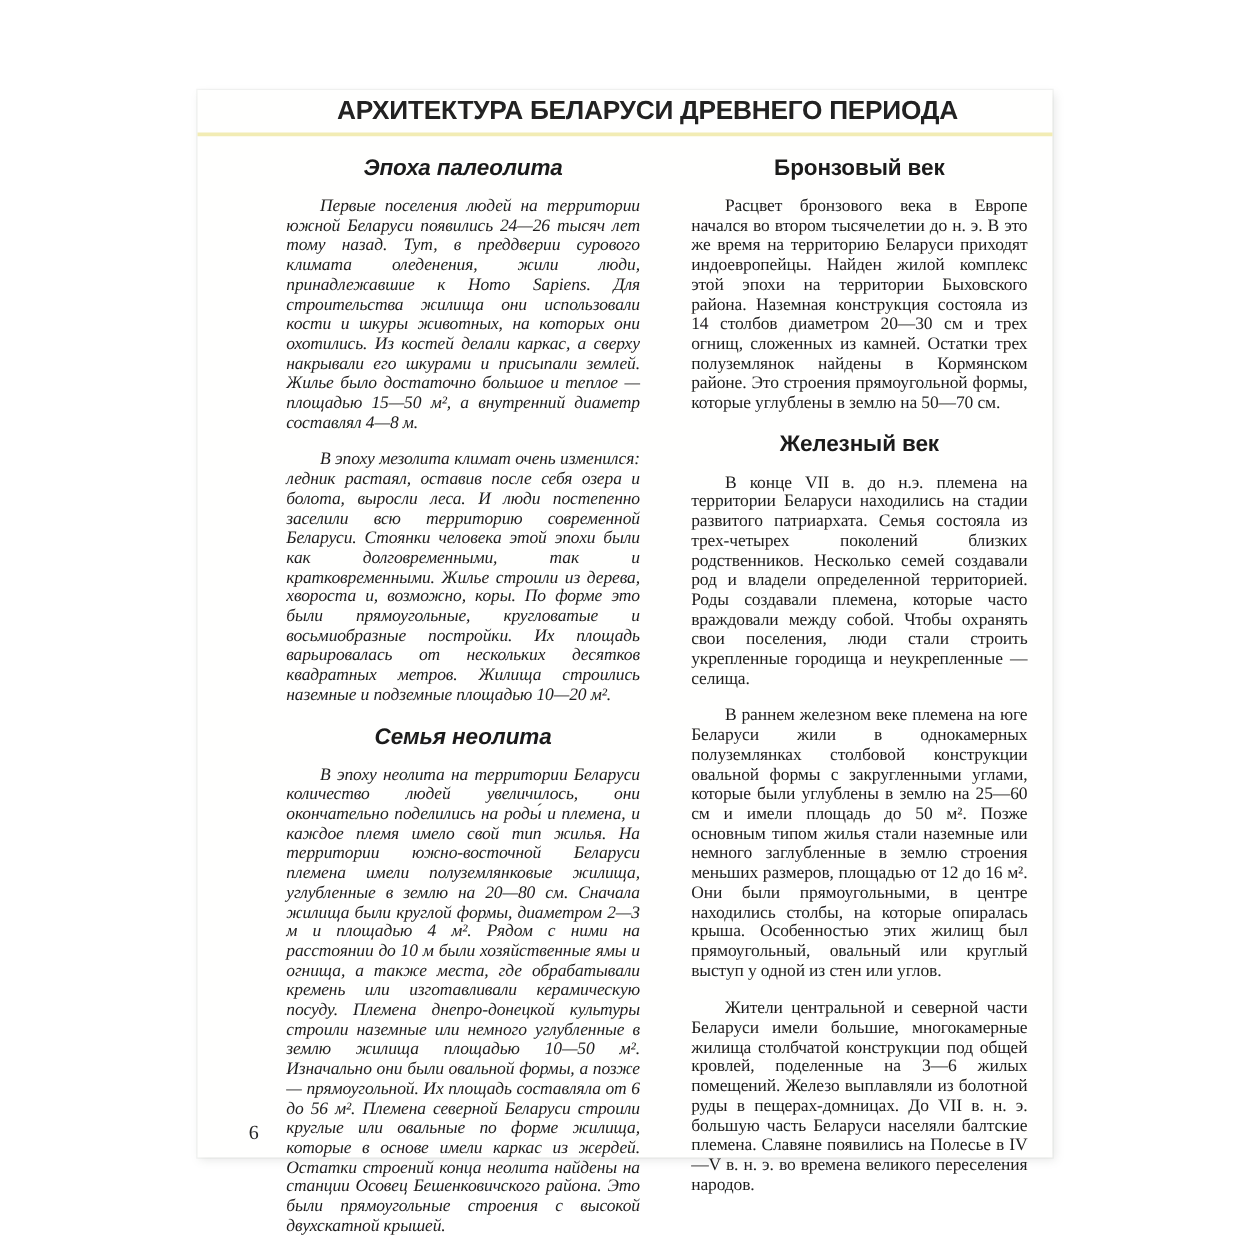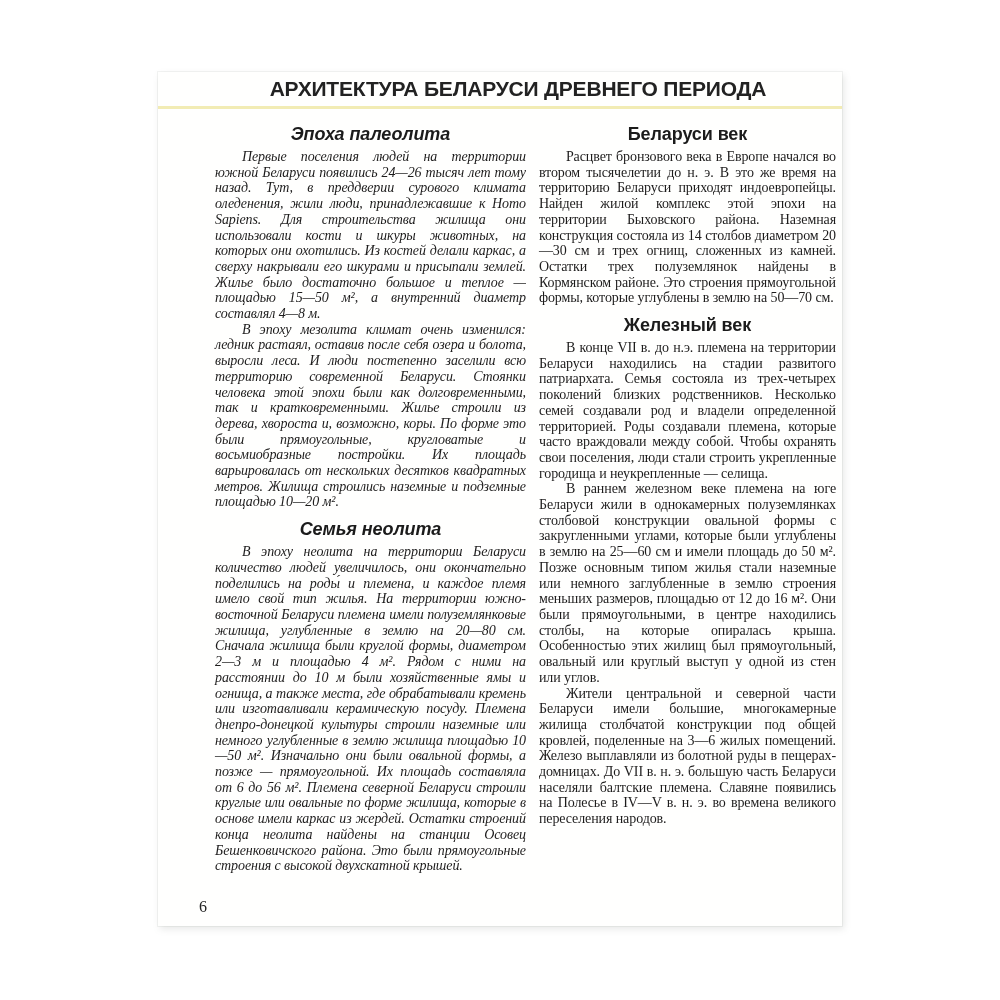--- a/index.html
+++ b/index.html
@@ -27,21 +27,21 @@
     font-size:14px; line-height:15.7px; letter-spacing:-0.1px;
   }
   .col-left  { width:314px;font-style:italic; }
   .col-right { width:300px; }
   .section-heading {
     font-family:"Liberation Sans", sans-serif; font-weight:bold;
     font-size:18px; line-height:20px; color:#1b1b1b;
     text-align:center; margin:9px 0 5px 0;
   }
   .section:first-child .section-heading { margin-top:0; }
-  .col p { margin:0; text-indent:27px; }
+  .col p { margin:14px; text-indent:27px; }
   .page-num {
     position:absolute; left:41px; top:826px;
     font-size:16px; line-height:18px; color:#242424;
   }
 </style>
 </head>
 <body>
 
 <div class="canvas">
   <div class="page">
@@ -60,21 +60,21 @@
           <p>В эпоху мезолита климат очень изменился: ледник растаял, оставив после себя озера и болота, выросли леса. И люди постепенно заселили всю территорию современной Беларуси. Стоянки человека этой эпохи были как долговременными, так и кратковременными. Жилье строили из дерева, хвороста и, возможно, коры. По форме это были прямоугольные, кругловатые и восьмиобразные постройки. Их площадь варьировалась от нескольких десятков квадратных метров. Жилища строились наземные и подземные площадью 10—20 м².</p>
         </div>
         <div class="section">
           <div class="section-heading">Семья неолита</div>
           <p>В эпоху неолита на территории Беларуси количество людей увеличилось, они окончательно поделились на роды́ и племена, и каждое племя имело свой тип жилья. На территории южно-восточной Беларуси племена имели полуземлянковые жилища, углубленные в землю на 20—80 см. Сначала жилища были круглой формы, диаметром 2—3 м и площадью 4 м². Рядом с ними на расстоянии до 10 м были хозяйственные ямы и огнища, а также места, где обрабатывали кремень или изготавливали керамическую посуду. Племена днепро-донецкой культуры строили наземные или немного углубленные в землю жилища площадью 10—50 м². Изначально они были овальной формы, а позже — прямоугольной. Их площадь составляла от 6 до 56 м². Племена северной Беларуси строили круглые или овальные по форме жилища, которые в основе имели каркас из жердей. Остатки строений конца неолита найдены на станции Осовец Бешенковичского района. Это были прямоугольные строения с высокой двухскатной крышей.</p>
         </div>
       </div>
 
       <div class="col col-right">
         <div class="section">
-          <div class="section-heading">Беларуси век</div>
+          <div class="section-heading">Бронзовый век</div>
           <p>Расцвет бронзового века в Европе начался во втором тысячелетии до н. э. В это же время на территорию Беларуси приходят индоевропейцы. Найден жилой комплекс этой эпохи на территории Быховского района. Наземная конструкция состояла из 14 столбов диаметром 20—30 см и трех огнищ, сложенных из камней. Остатки трех полуземлянок найдены в Кормянском районе. Это строения прямоугольной формы, которые углублены в землю на 50—70 см.</p>
         </div>
         <div class="section">
           <div class="section-heading">Железный век</div>
           <p>В конце VII в. до н.э. племена на территории Беларуси находились на стадии развитого патриархата. Семья состояла из трех-четырех поколений близких родственников. Несколько семей создавали род и владели определенной территорией. Роды создавали племена, которые часто враждовали между собой. Чтобы охранять свои поселения, люди стали строить укрепленные городища и неукрепленные — селища.</p>
           <p>В раннем железном веке племена на юге Беларуси жили в однокамерных полуземлянках столбовой конструкции овальной формы с закругленными углами, которые были углублены в землю на 25—60 см и имели площадь до 50 м². Позже основным типом жилья стали наземные или немного заглубленные в землю строения меньших размеров, площадью от 12 до 16 м². Они были прямоугольными, в центре находились столбы, на которые опиралась крыша. Особенностью этих жилищ был прямоугольный, овальный или круглый выступ у одной из стен или углов.</p>
           <p>Жители центральной и северной части Беларуси имели большие, многокамерные жилища столбчатой конструкции под общей кровлей, поделенные на 3—6 жилых помещений. Железо выплавляли из болотной руды в пещерах-домницах. До VII в. н. э. большую часть Беларуси населяли балтские племена. Славяне появились на Полесье в IV—V в. н. э. во времена великого переселения народов.</p>
         </div>
       </div>
 

